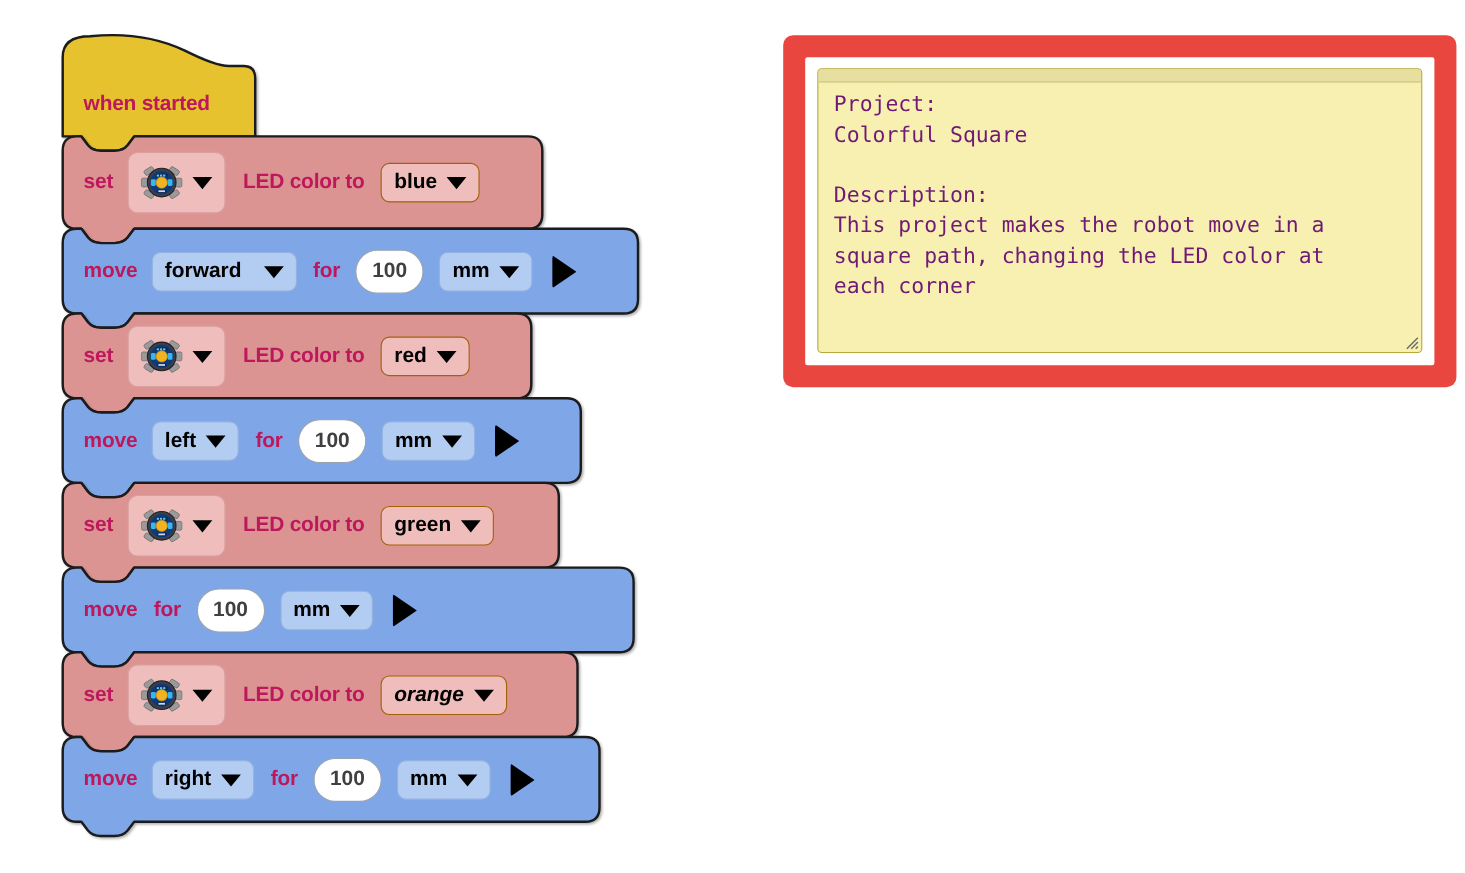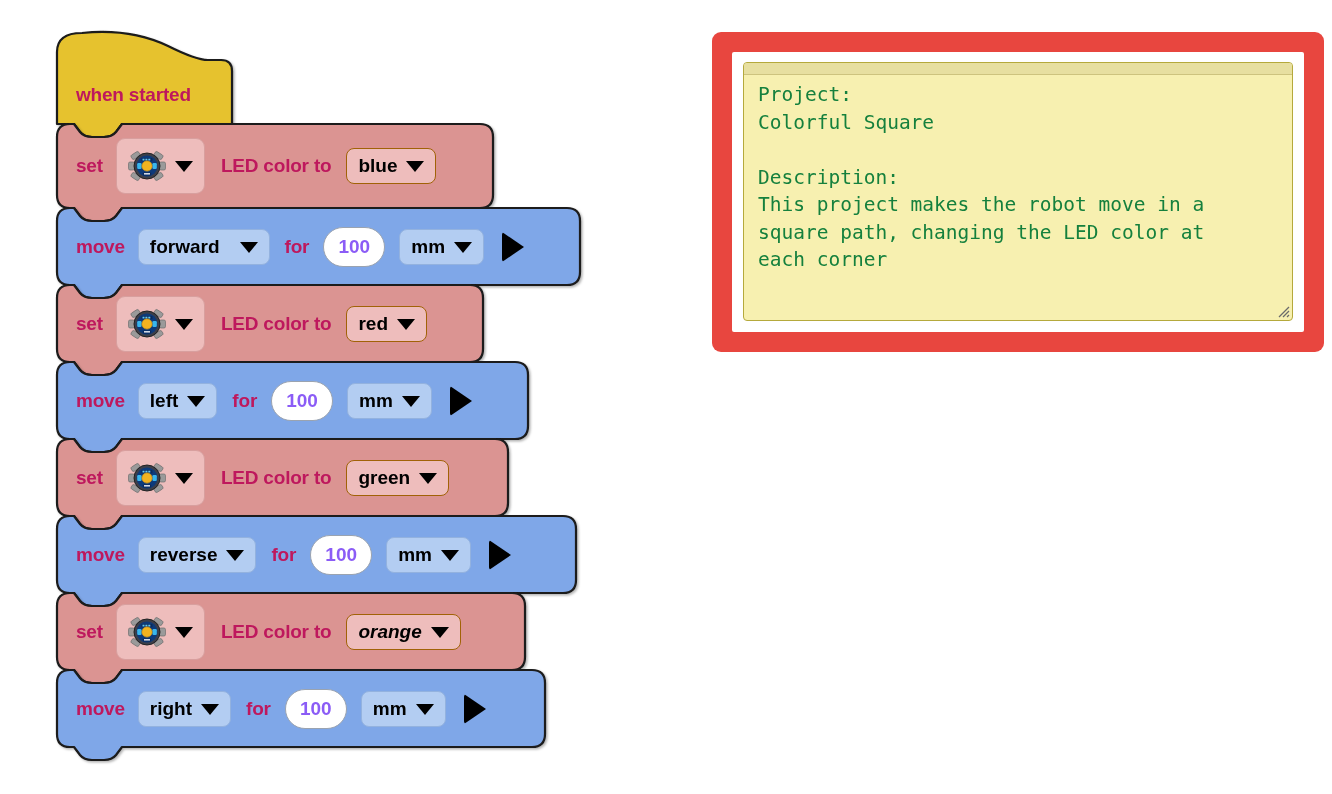--- a/index.html
+++ b/index.html
@@ -105,21 +105,21 @@
     height: 40px;
     padding: 0 12px;
     border-radius: 22px;
     background: #ffffff;
     border: 1px solid #9aa3b0;
     box-sizing: border-box;
   }
   .num-oval span {
     font-size: 19px;
     font-weight: bold;
-    color: #8b5cf6;
+    color: #404040;
   }
 
   
   .play-tri {
     width: 0; height: 0;
     border-top: 15px solid transparent;
     border-bottom: 15px solid transparent;
     border-left: 22px solid #000;
     border-radius: 3px;
     display: inline-block;
@@ -166,21 +166,21 @@
     border-bottom: 1px solid #cdc37e;
   }
   #notes-text {
     position: relative;
     display: block;
     margin: 0;
     padding: 18px 14px 14px 14px;
     font-family: "DejaVu Sans Mono", "Liberation Mono", monospace;
     font-size: 19.5px;
     line-height: 27.5px;
-    color: #15803d;
+    color: #701a75;
     white-space: pre-wrap;
     background: transparent;
     border: none;
     outline: none;
     resize: none;
     width: 100%;
     height: calc(100% - 22px);
     box-sizing: border-box;
   }
   #resize-grip {
@@ -414,24 +414,20 @@
     </span>
     <span class="blk-label" style="margin-left:16px;">LED color to</span>
     <span class="dd led" style="margin-left:15px;">
       <span class="dd-text">green</span>
       <span class="caret"></span>
     </span>
   </div>
 
   <div class="block-row" style="left:76px; top:524px;">
     <span class="blk-label">move</span>
-    <span class="dd motion" style="margin-left:13px;">
-      <span class="dd-text">reverse</span>
-      <span class="caret"></span>
-    </span>
     <span class="blk-label" style="margin-left:15px;">for</span>
     <span class="num-oval" style="margin-left:14px;">
       <span>100</span>
     </span>
     <span class="dd motion" style="margin-left:14px;">
       <span class="dd-text">mm</span>
       <span class="caret"></span>
     </span>
     <span class="play-tri" style="margin-left:18px;"></span>
   </div>

